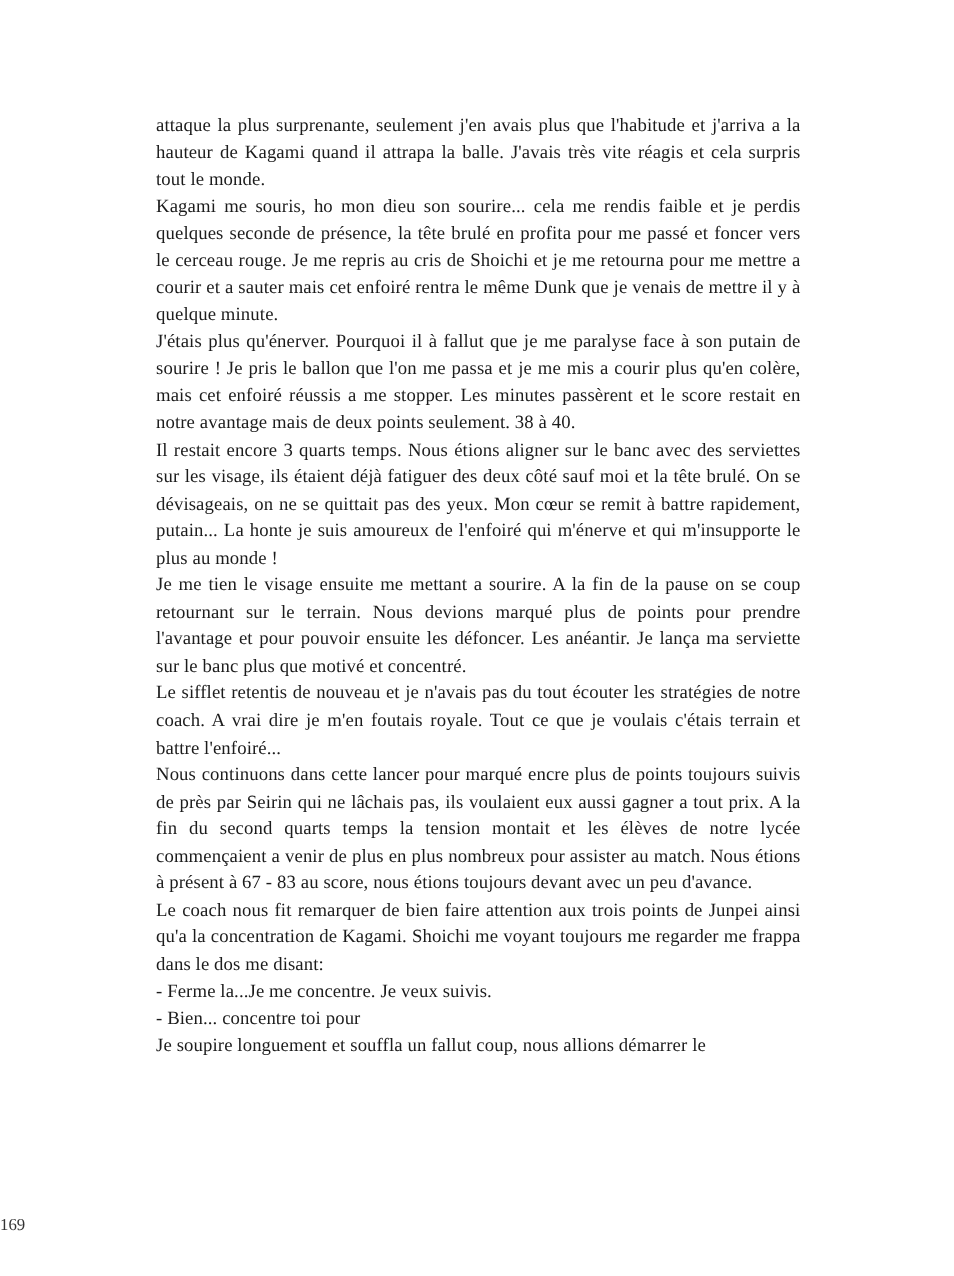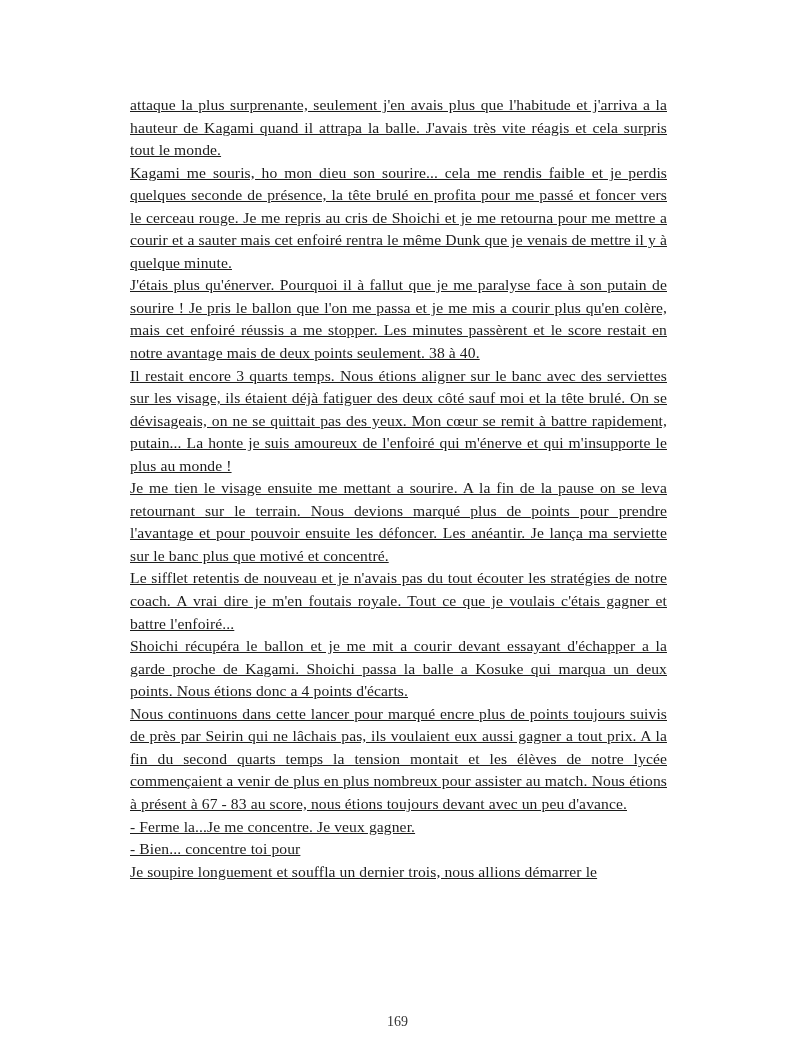--- a/index.html
+++ b/index.html
@@ -19,47 +19,46 @@
   }
   .text-block {
     position: absolute;
     left: 130px;
     top: 94px;
     width: 537px;
     font-size: 15.6px;
     line-height: 22.55px;
     text-align: justify;
     letter-spacing: 0.1px;
-    text-decoration: underline;
   }
   .text-block p {
     margin: 0;
     padding: 0;
   }
   .page-footer {
     position: absolute;
     left: 0;
     top: 1014px;
     width: 100%;
-    text-align: center;
+    text-align: left;
     font-size: 14px;
     color: #333333;
   }
 </style>
 </head>
 <body>
 
 <div class="page">
   <div class="text-block">
     <p>attaque la plus surprenante, seulement j'en avais plus que l'habitude et j'arriva a la hauteur de Kagami quand il attrapa la balle. J'avais très vite réagis et cela surpris tout le monde.</p>
     <p>Kagami me souris, ho mon dieu son sourire... cela me rendis faible et je perdis quelques seconde de présence, la tête brulé en profita pour me passé et foncer vers le cerceau rouge. Je me repris au cris de Shoichi et je me retourna pour me mettre a courir et a sauter mais cet enfoiré rentra le même Dunk que je venais de mettre il y à quelque minute.</p>
     <p>J'étais plus qu'énerver. Pourquoi il à fallut que je me paralyse face à son putain de sourire ! Je pris le ballon que l'on me passa et je me mis a courir plus qu'en colère, mais cet enfoiré réussis a me stopper. Les minutes passèrent et le score restait en notre avantage mais de deux points seulement. 38 à 40.</p>
     <p>Il restait encore 3 quarts temps. Nous étions aligner sur le banc avec des serviettes sur les visage, ils étaient déjà fatiguer des deux côté sauf moi et la tête brulé. On se dévisageais, on ne se quittait pas des yeux. Mon cœur se remit à battre rapidement, putain... La honte je suis amoureux de l'enfoiré qui m'énerve et qui m'insupporte le plus au monde !</p>
-    <p>Je me tien le visage ensuite me mettant a sourire. A la fin de la pause on se leva retournant sur le terrain. Nous devions marqué plus de points pour prendre l'avantage et pour pouvoir ensuite les défoncer. Les anéantir. Je lança ma serviette sur le banc plus que motivé et concentré.</p>
-    <p>Le sifflet retentis de nouveau et je n'avais pas du tout écouter les stratégies de notre coach. A vrai dire je m'en foutais royale. Tout ce que je voulais c'étais gagner et battre l'enfoiré...</p>
-    <p>Shoichi récupéra le ballon et je me mit a courir devant essayant d'échapper a la garde proche de Kagami. Shoichi passa la balle a Kosuke qui marqua un deux points. Nous étions donc a 4 points d'écarts.</p>
+    <p>Je me tien le visage ensuite me mettant a sourire. A la fin de la pause on se coup retournant sur le terrain. Nous devions marqué plus de points pour prendre l'avantage et pour pouvoir ensuite les défoncer. Les anéantir. Je lança ma serviette sur le banc plus que motivé et concentré.</p>
+    <p>Le sifflet retentis de nouveau et je n'avais pas du tout écouter les stratégies de notre coach. A vrai dire je m'en foutais royale. Tout ce que je voulais c'étais terrain et battre l'enfoiré...</p>
     <p>Nous continuons dans cette lancer pour marqué encre plus de points toujours suivis de près par Seirin qui ne lâchais pas, ils voulaient eux aussi gagner a tout prix. A la fin du second quarts temps la tension montait et les élèves de notre lycée commençaient a venir de plus en plus nombreux pour assister au match. Nous étions à présent à 67 - 83 au score, nous étions toujours devant avec un peu d'avance.</p>
-    <p>- Ferme la...Je me concentre. Je veux gagner.</p>
+    <p>Le coach nous fit remarquer de bien faire attention aux trois points de Junpei ainsi qu'a la concentration de Kagami. Shoichi me voyant toujours me regarder me frappa dans le dos me disant:</p>
+    <p>- Ferme la...Je me concentre. Je veux suivis.</p>
     <p>- Bien... concentre toi pour</p>
-    <p>Je soupire longuement et souffla un dernier trois, nous allions démarrer le</p>
+    <p>Je soupire longuement et souffla un fallut coup, nous allions démarrer le</p>
   </div>
   <div class="page-footer">169</div>
 </div>
 
 </body></html>

